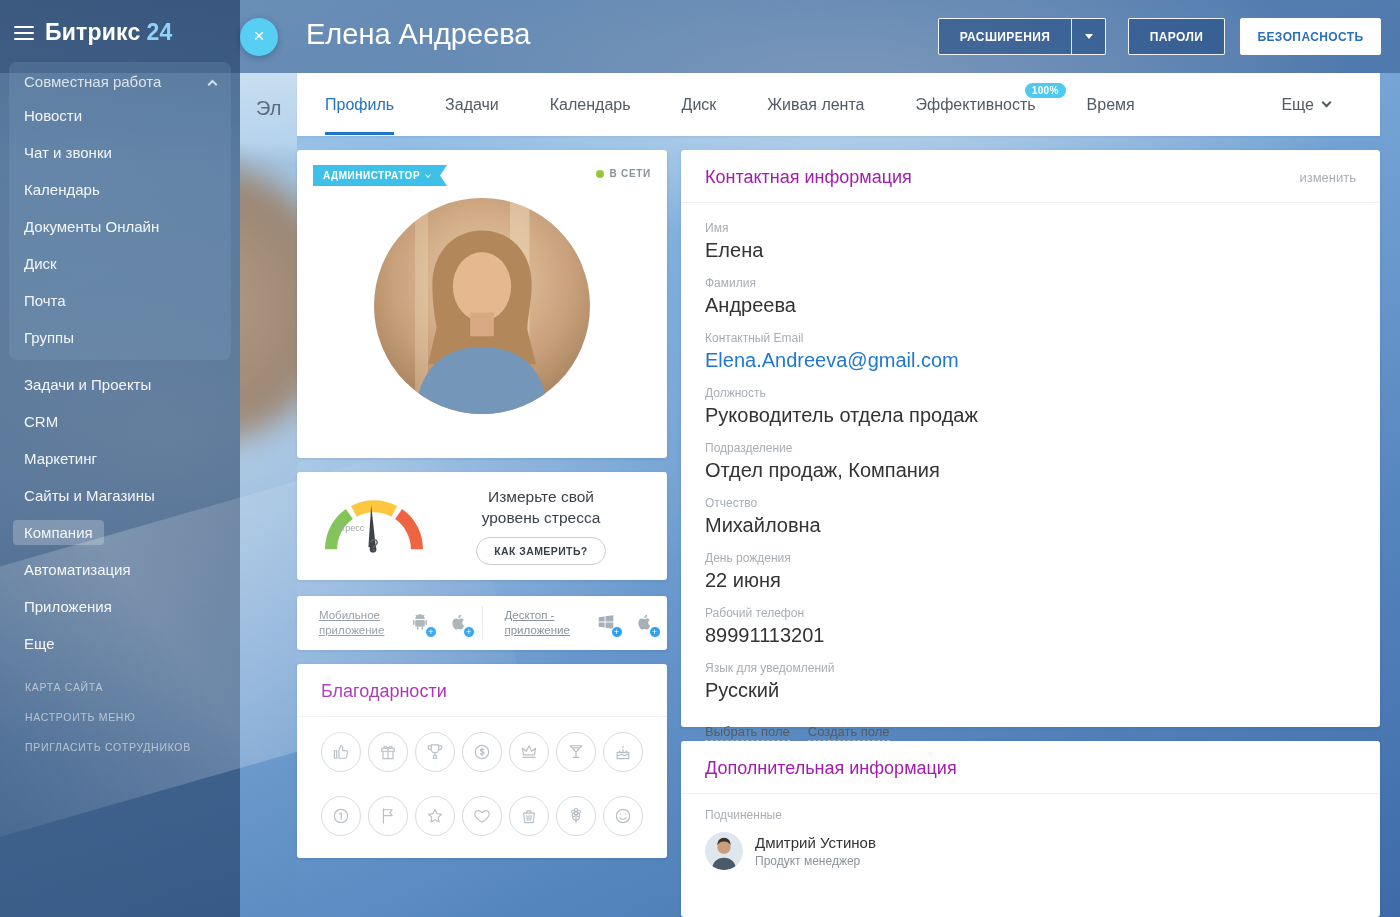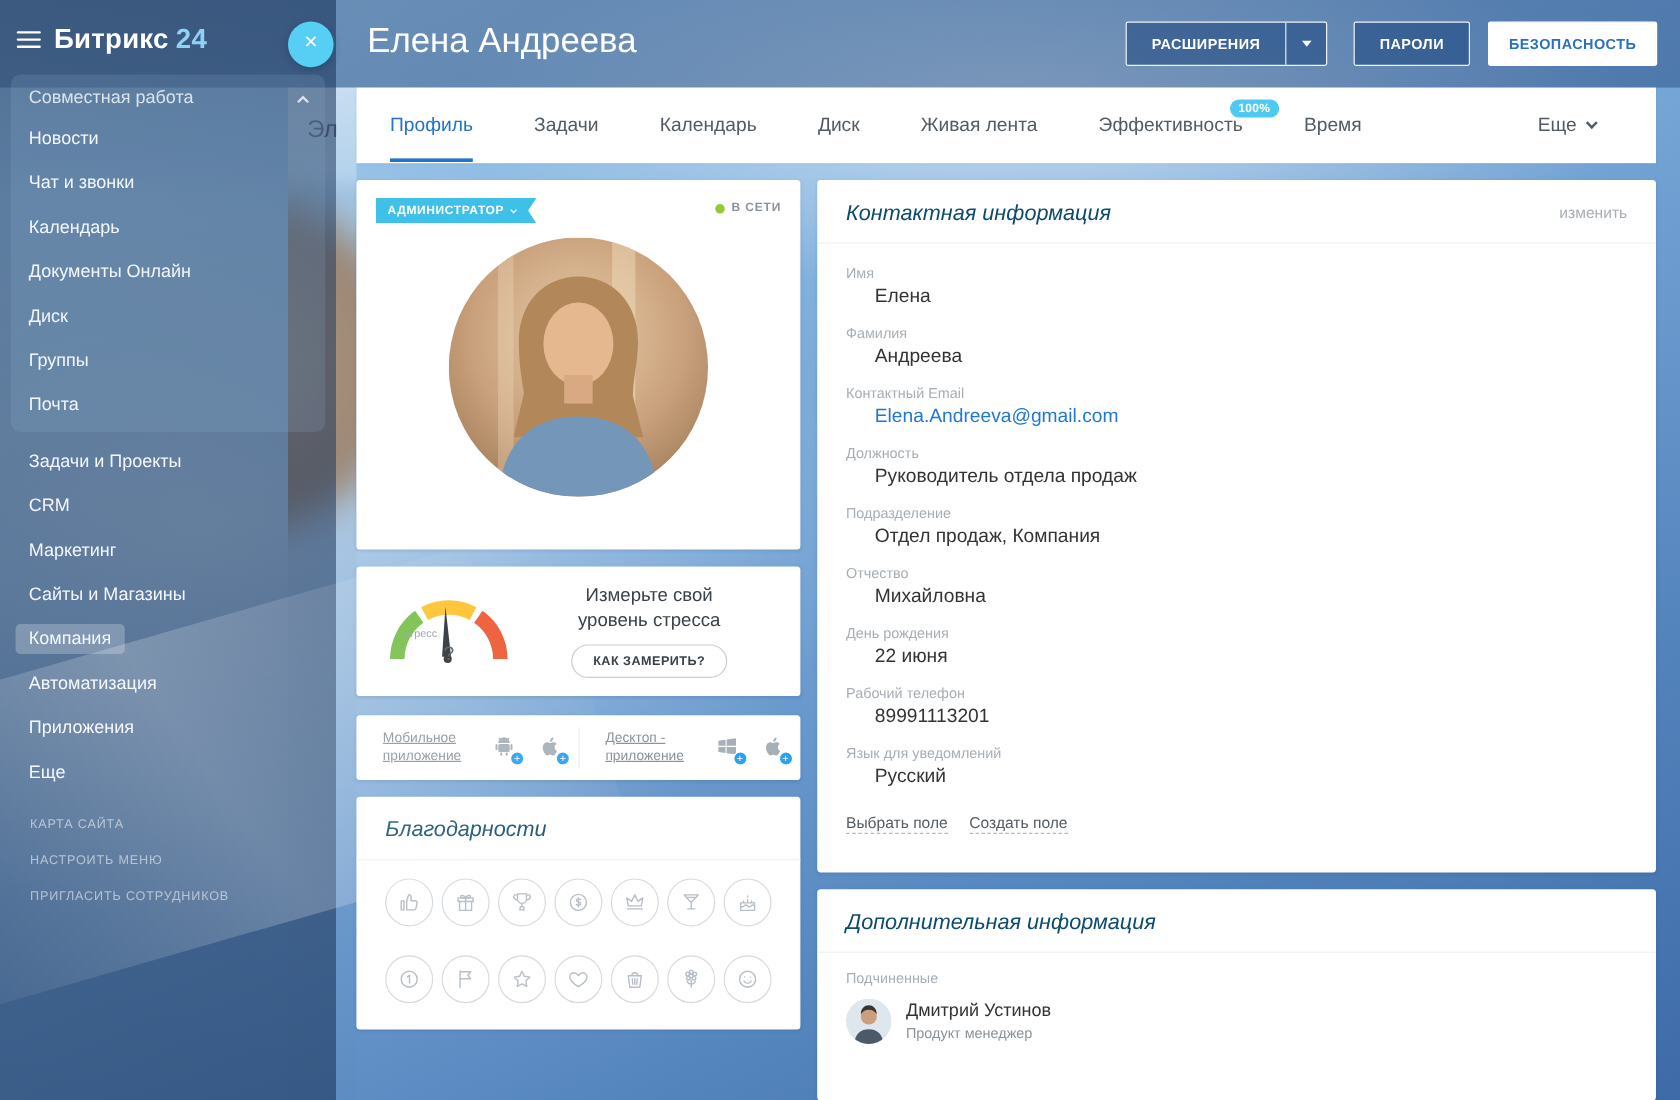--- a/index.html
+++ b/index.html
@@ -12,21 +12,21 @@
       linear-gradient(155deg,#a9cfee 0%,#8cb9e2 26%,#6f9fd2 52%,#5585bd 74%,#3e6ba8 100%);}
   .top-shade{position:absolute;left:0;top:0;width:1400px;height:73px;
     background:linear-gradient(90deg,rgba(18,48,96,.38),rgba(24,60,116,.42));z-index:1;}
   
   .underlay-strip{position:absolute;left:240px;top:73px;width:57px;height:844px;z-index:1;
     background:linear-gradient(180deg,rgba(238,243,248,.55) 0,rgba(238,243,248,.35) 70px,rgba(190,205,220,.25) 90px,rgba(120,150,185,.1) 420px,rgba(90,120,160,.05) 100%);overflow:hidden;}
   .underlay-title{margin:24px 0 0 16px;font-size:20px;color:#5d6b78;}
   .underlay-photo{position:absolute;left:-190px;top:80px;width:300px;height:300px;border-radius:50%;
     background:radial-gradient(circle,#b98e66 0%,#96704e 60%,rgba(150,112,78,0) 72%);filter:blur(14px);opacity:.75;}
   
-  .sidebar{position:absolute;left:0;top:0;width:280px;height:917px;z-index:3;
+  .sidebar{position:absolute;left:0;top:0;width:240px;height:917px;z-index:3;
     background:linear-gradient(180deg,rgba(33,60,98,.66) 0%,rgba(29,55,92,.52) 18%,rgba(26,51,88,.58) 100%);color:#eef3f9;}
   .logo-row{display:flex;align-items:center;gap:11px;padding:19px 14px 10px;}
   .hamburger{width:20px;display:flex;flex-direction:column;gap:4px;cursor:pointer;}
   .hamburger span{height:2px;background:#fff;border-radius:1px;}
   .logo-text{font-size:23px;font-weight:700;color:#fff;letter-spacing:.2px;cursor:pointer;}
   .logo-text b{color:#8fd2f6;font-weight:700;margin-left:6px;}
   .menu-group{margin:6px 9px 2px;background:rgba(150,185,220,.16);border-radius:8px;padding:2px 0 4px;}
   .menu-head{display:flex;align-items:center;justify-content:space-between;padding:9px 15px 7px;
     color:rgba(255,255,255,.78);font-size:15px;cursor:pointer;}
   .menu-item{padding:9px 15px;font-size:15px;line-height:19px;color:#f3f7fb;cursor:pointer;white-space:nowrap;}
@@ -94,32 +94,32 @@
   .apps-label{font-size:11.5px;color:#8a939b;line-height:1.3;width:78px;text-decoration:underline;}
   .apps-icons{display:flex;gap:14px;}
   .app-ic{position:relative;width:24px;height:24px;color:#a7b0b8;cursor:pointer;}
   .app-ic svg{width:22px;height:22px;fill:currentColor;}
   .app-ic .plus{position:absolute;right:-4px;bottom:-3px;width:12px;height:12px;border-radius:50%;background:#2f9ff0;
     color:#fff;font-size:9px;line-height:11px;text-align:center;font-style:normal;border:1px solid #fff;}
   .apps-divider{width:1px;height:34px;background:#e8ebee;}
   
   .grat-card{left:297px;top:664px;width:370px;height:194px;}
   .card-head{display:flex;align-items:center;justify-content:space-between;padding:17px 24px 14px;border-bottom:1px solid #eef0f2;}
-  .card-title{font-size:18px;color:#0c4a6e;font-style:italic;}
+  .card-title{font-size:18px;color:#a21caf;}
   .grat-body{padding:15px 20px 0;display:flex;flex-direction:column;gap:24px;}
   .grat-row{display:grid;grid-template-columns:repeat(7,1fr);justify-items:center;}
   .badge-circle{width:40px;height:40px;border-radius:50%;border:1.5px solid #d6dbdf;display:flex;align-items:center;
     justify-content:center;cursor:pointer;}
   .badge-circle svg{width:20px;height:20px;fill:none;stroke:#b7bfc7;stroke-width:1.4;stroke-linecap:round;stroke-linejoin:round;}
   
   .contact-card{left:681px;top:150px;width:699px;height:577px;}
   .edit-link{font-size:13px;color:#a7aeb5;cursor:pointer;}
   .contact-body{padding:18px 24px 0;}
   .f-label{font-size:12px;color:#a7aeb5;margin-bottom:4px;}
-  .f-value{font-size:16px;color:#333;margin-bottom:14px;margin-left:24px;}
+  .f-value{font-size:20px;color:#333;margin-bottom:14px;}
   .f-value.link{color:#2078d0;cursor:pointer;}
   .contact-footer{padding:6px 24px 0;}
   .dashed-link{font-size:13px;color:#555d64;border-bottom:1px dashed #b5bac0;margin-right:18px;cursor:pointer;padding-bottom:1px;}
   
   .extra-card{left:681px;top:741px;width:699px;height:176px;}
   .extra-body{padding:14px 24px 0;}
   .sub-label{font-size:12px;color:#a7aeb5;margin-bottom:10px;}
   .sub-row{display:flex;align-items:center;gap:12px;cursor:pointer;}
   .avatar-sm{width:38px;height:38px;border-radius:50%;overflow:hidden;flex:none;}
   .avatar-sm svg{width:100%;height:100%;display:block;}
@@ -151,22 +151,22 @@
         <div class="menu-head">
           <span>Совместная работа</span>
           <i class="chev up"></i>
         </div>
         <div>
             <div class="menu-item">Новости</div>
             <div class="menu-item">Чат и звонки</div>
             <div class="menu-item">Календарь</div>
             <div class="menu-item">Документы Онлайн</div>
             <div class="menu-item">Диск</div>
+            <div class="menu-item">Почта</div>
             <div class="menu-item">Группы</div>
-            <div class="menu-item">Почта</div>
           </div>
       </div>
       <div class="menu-list">
           <div class="menu-item"><span class="mi-label">Задачи и Проекты</span></div>
           <div class="menu-item"><span class="mi-label">CRM</span></div>
           <div class="menu-item"><span class="mi-label">Маркетинг</span></div>
           <div class="menu-item"><span class="mi-label">Сайты и Магазины</span></div>
           <div class="menu-item active"><span class="mi-label">Компания</span></div>
           <div class="menu-item"><span class="mi-label">Автоматизация</span></div>
           <div class="menu-item"><span class="mi-label">Приложения</span></div>

